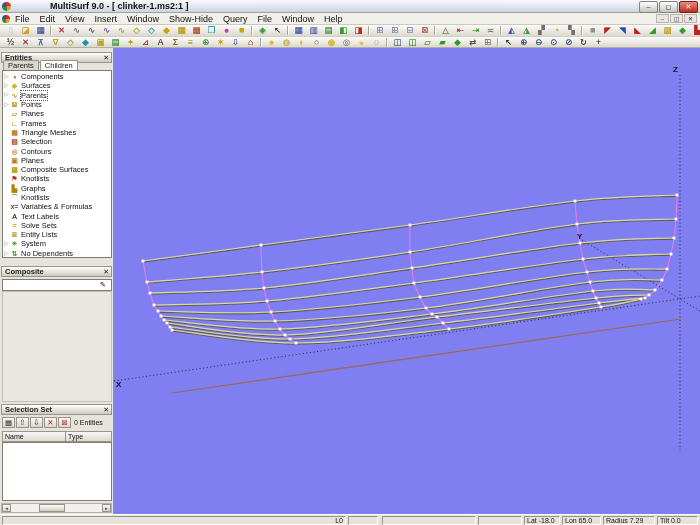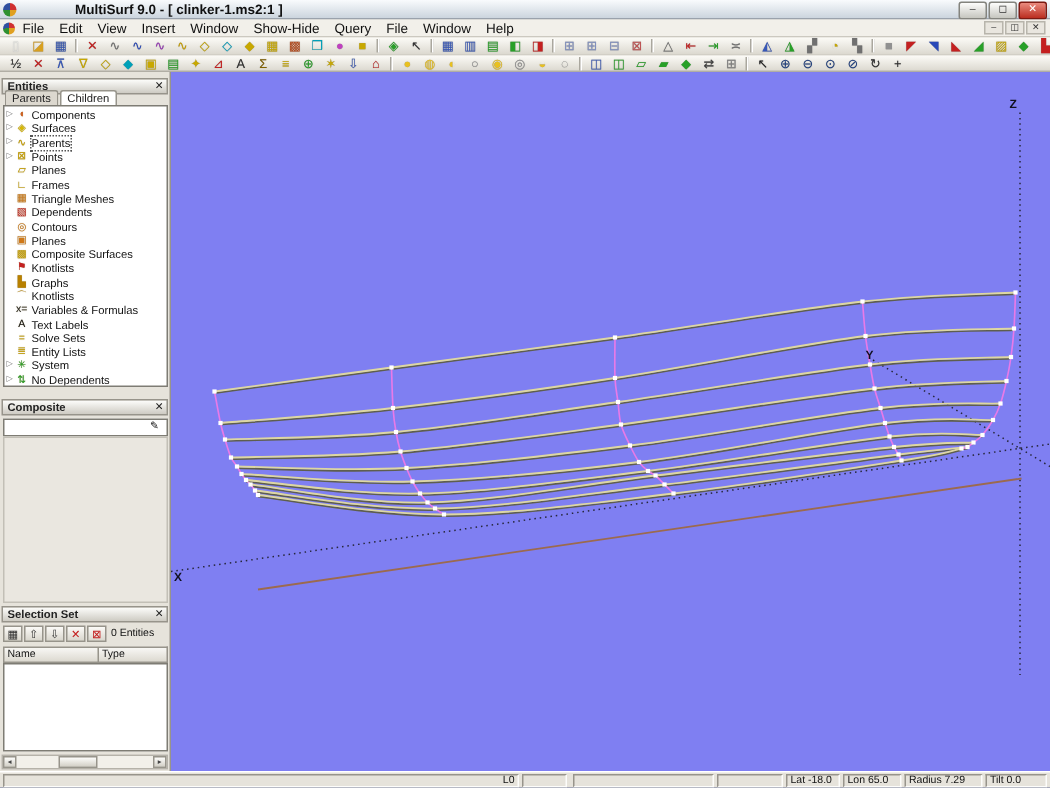--- a/index.html
+++ b/index.html
@@ -269,21 +269,21 @@
           <span class="tree-lbl">Frames</span>
         </div>
         <div class="tree-row">
           <span class="tree-exp"></span>
           <span class="tree-ico" style="color: rgb(208, 120, 24);">▦</span>
           <span class="tree-lbl">Triangle Meshes</span>
         </div>
         <div class="tree-row">
           <span class="tree-exp"></span>
           <span class="tree-ico" style="color: rgb(196, 32, 32);">▧</span>
-          <span class="tree-lbl">Dependents</span>
+          <span class="tree-lbl">Selection</span>
         </div>
         <div class="tree-row">
           <span class="tree-exp"></span>
           <span class="tree-ico" style="color: rgb(208, 120, 24);">◎</span>
           <span class="tree-lbl">Contours</span>
         </div>
         <div class="tree-row">
           <span class="tree-exp"></span>
           <span class="tree-ico" style="color: rgb(208, 120, 24);">▣</span>
           <span class="tree-lbl">Planes</span>

